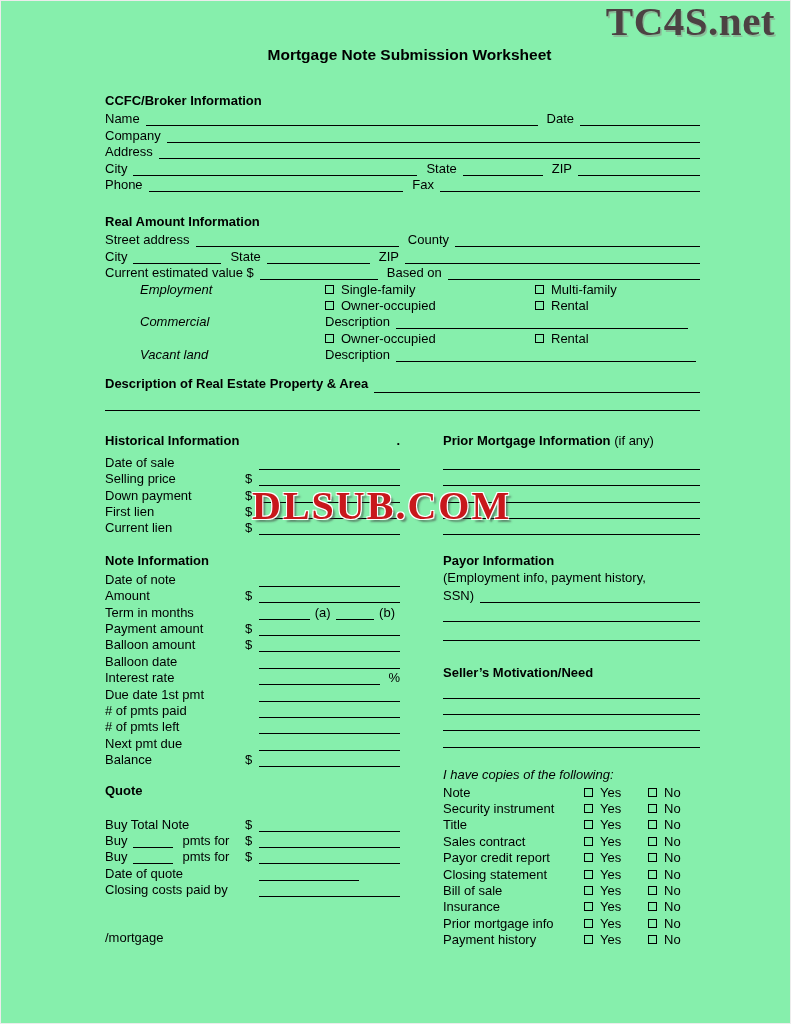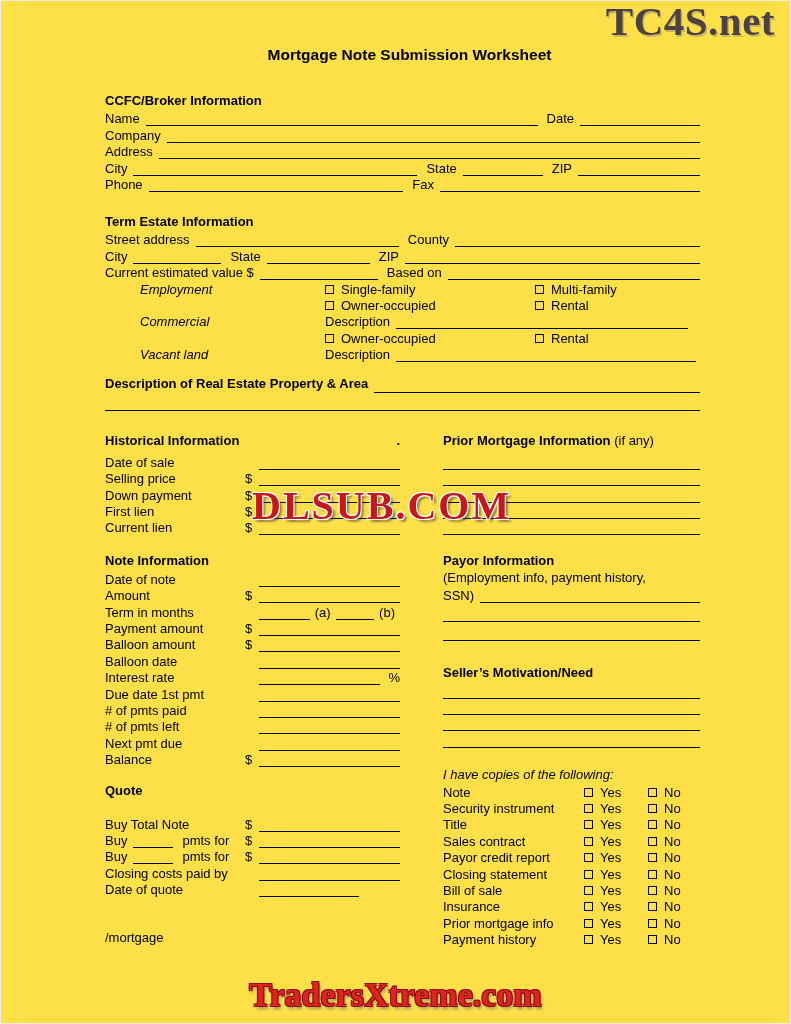--- a/index.html
+++ b/index.html
@@ -1,19 +1,19 @@
 <!DOCTYPE html>
 <html><head>
 <meta charset="utf-8">
 <style>
   * { margin:0; padding:0; box-sizing:border-box; }
   body { background:#fff; }
   .page {
     position:relative; width:791px; height:1024px; margin:0 auto;
-    background:#fde047; color:#000; overflow:hidden;
+    background:#86efac; color:#000; overflow:hidden;
     font-family:"Liberation Sans", sans-serif; font-size:13px;
     box-shadow: inset 0 0 0 1px #ececec;
   }
   .top-logo {
     position:absolute; top:0px; right:16px;
     font-family:"Liberation Serif", serif; font-weight:bold; font-size:41px; line-height:1.05;
     color:#4c4243; letter-spacing:.5px;
     text-shadow:1.5px 1.5px 0 rgba(145,130,130,.45);
   }
   .title { position:absolute; top:46px; left:0; right:0; text-align:center; font-weight:bold; font-size:15.5px;padding-left:28px; }
@@ -119,21 +119,21 @@
       </div>
       <div class="row">
         <span class="lbl">Phone</span>
         <span class="line fill"></span>
         <span class="lbl ml">Fax</span>
         <span class="line w260"></span>
       </div>
     </div>
 
     <div class="sec-re">
-      <div class="sec-h">Term Estate Information</div>
+      <div class="sec-h">Real Amount Information</div>
       <div class="row">
         <span class="lbl">Street address</span>
         <span class="line fill"></span>
         <span class="lbl ml">County</span>
         <span class="line w245"></span>
       </div>
       <div class="row">
         <span class="lbl">City</span>
         <span class="line w88"></span>
         <span class="lbl ml">State</span>
@@ -381,28 +381,28 @@
         <div class="row">
           <span class="buywrap">
             <span class="lbl">Buy</span>
               <span class="line w42"></span>
               <span class="lbl ml">pmts for</span>
           </span>
             <span class="dollar">$</span>
             <span class="line fill"></span>
         </div>
         <div class="row">
+          <span class="flabel">Date of quote</span>
+            <span class="dollar"></span>
+            <span class="line w100"></span>
+        </div>
+        <div class="row">
           <span class="flabel">Closing costs paid by</span>
             <span class="dollar"></span>
             <span class="line fill"></span>
-        </div>
-        <div class="row">
-          <span class="flabel">Date of quote</span>
-            <span class="dollar"></span>
-            <span class="line w100"></span>
         </div>
         <div class="mortgage-note">/mortgage</div>
       </div>
       <div class="colR">
         <div class="cop-h">I have copies of the following:</div>
         <div>
 
             <div class="crow">
               <span class="citem">Note</span>
               <span class="ycell">
@@ -521,14 +521,13 @@
                 <span class="cb"></span>
                 <span>No</span>
               </span>
             </div>
           </div>
       </div>
     </div>
 
   </div>
 
-  <div class="bottom-logo">TradersXtreme.com</div>
 </div>
 
 </body></html>

